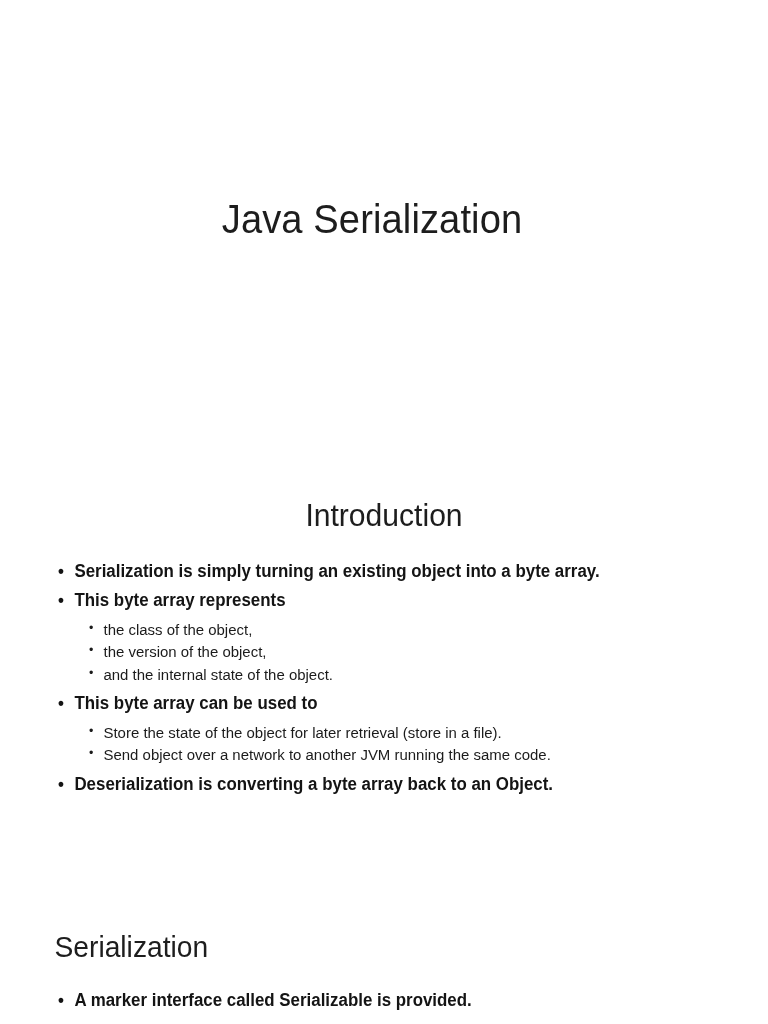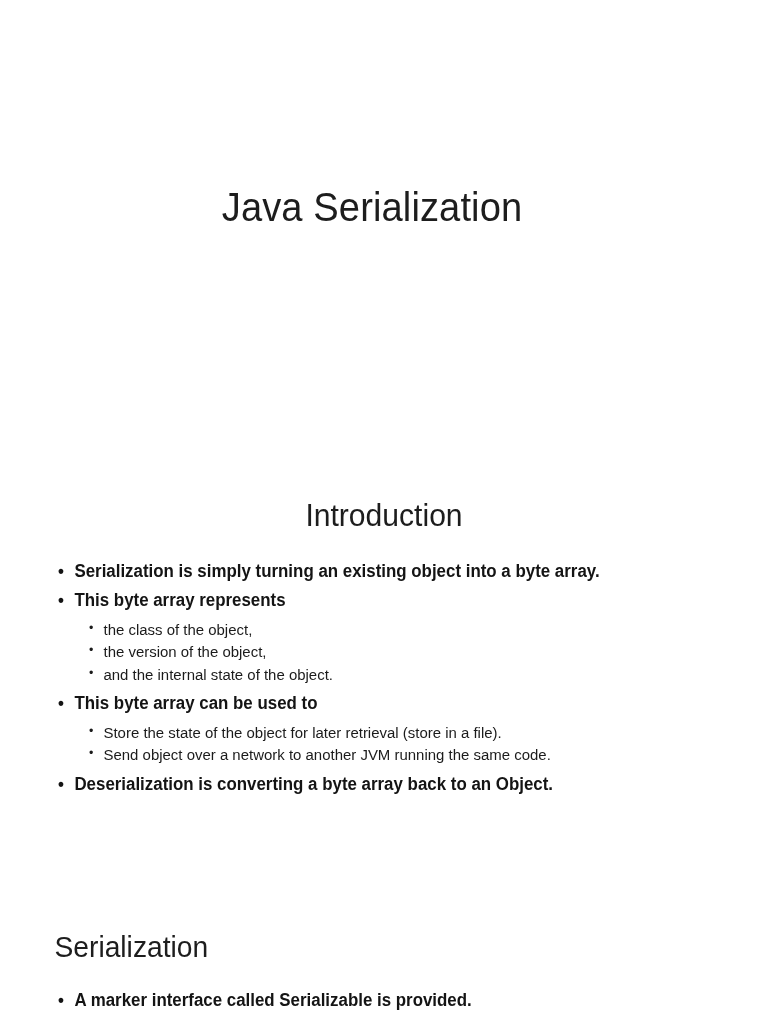--- a/index.html
+++ b/index.html
@@ -20,21 +20,21 @@
     width: 768px;
     height: 1024px;
     background: #ffffff;
     overflow: hidden;
   }
 
   
   .slide-title-block {
     position: absolute;
     left: 0;
-    top: 158px;
+    top: 170px;
     width: 744px;
     text-align: center;
   }
   .deck-title {
     font-size: 41px;
     font-weight: 400;
     line-height: 1.12;
     letter-spacing: 0.1px;
     color: #1d1d1d;
     transform: scaleX(0.93);

